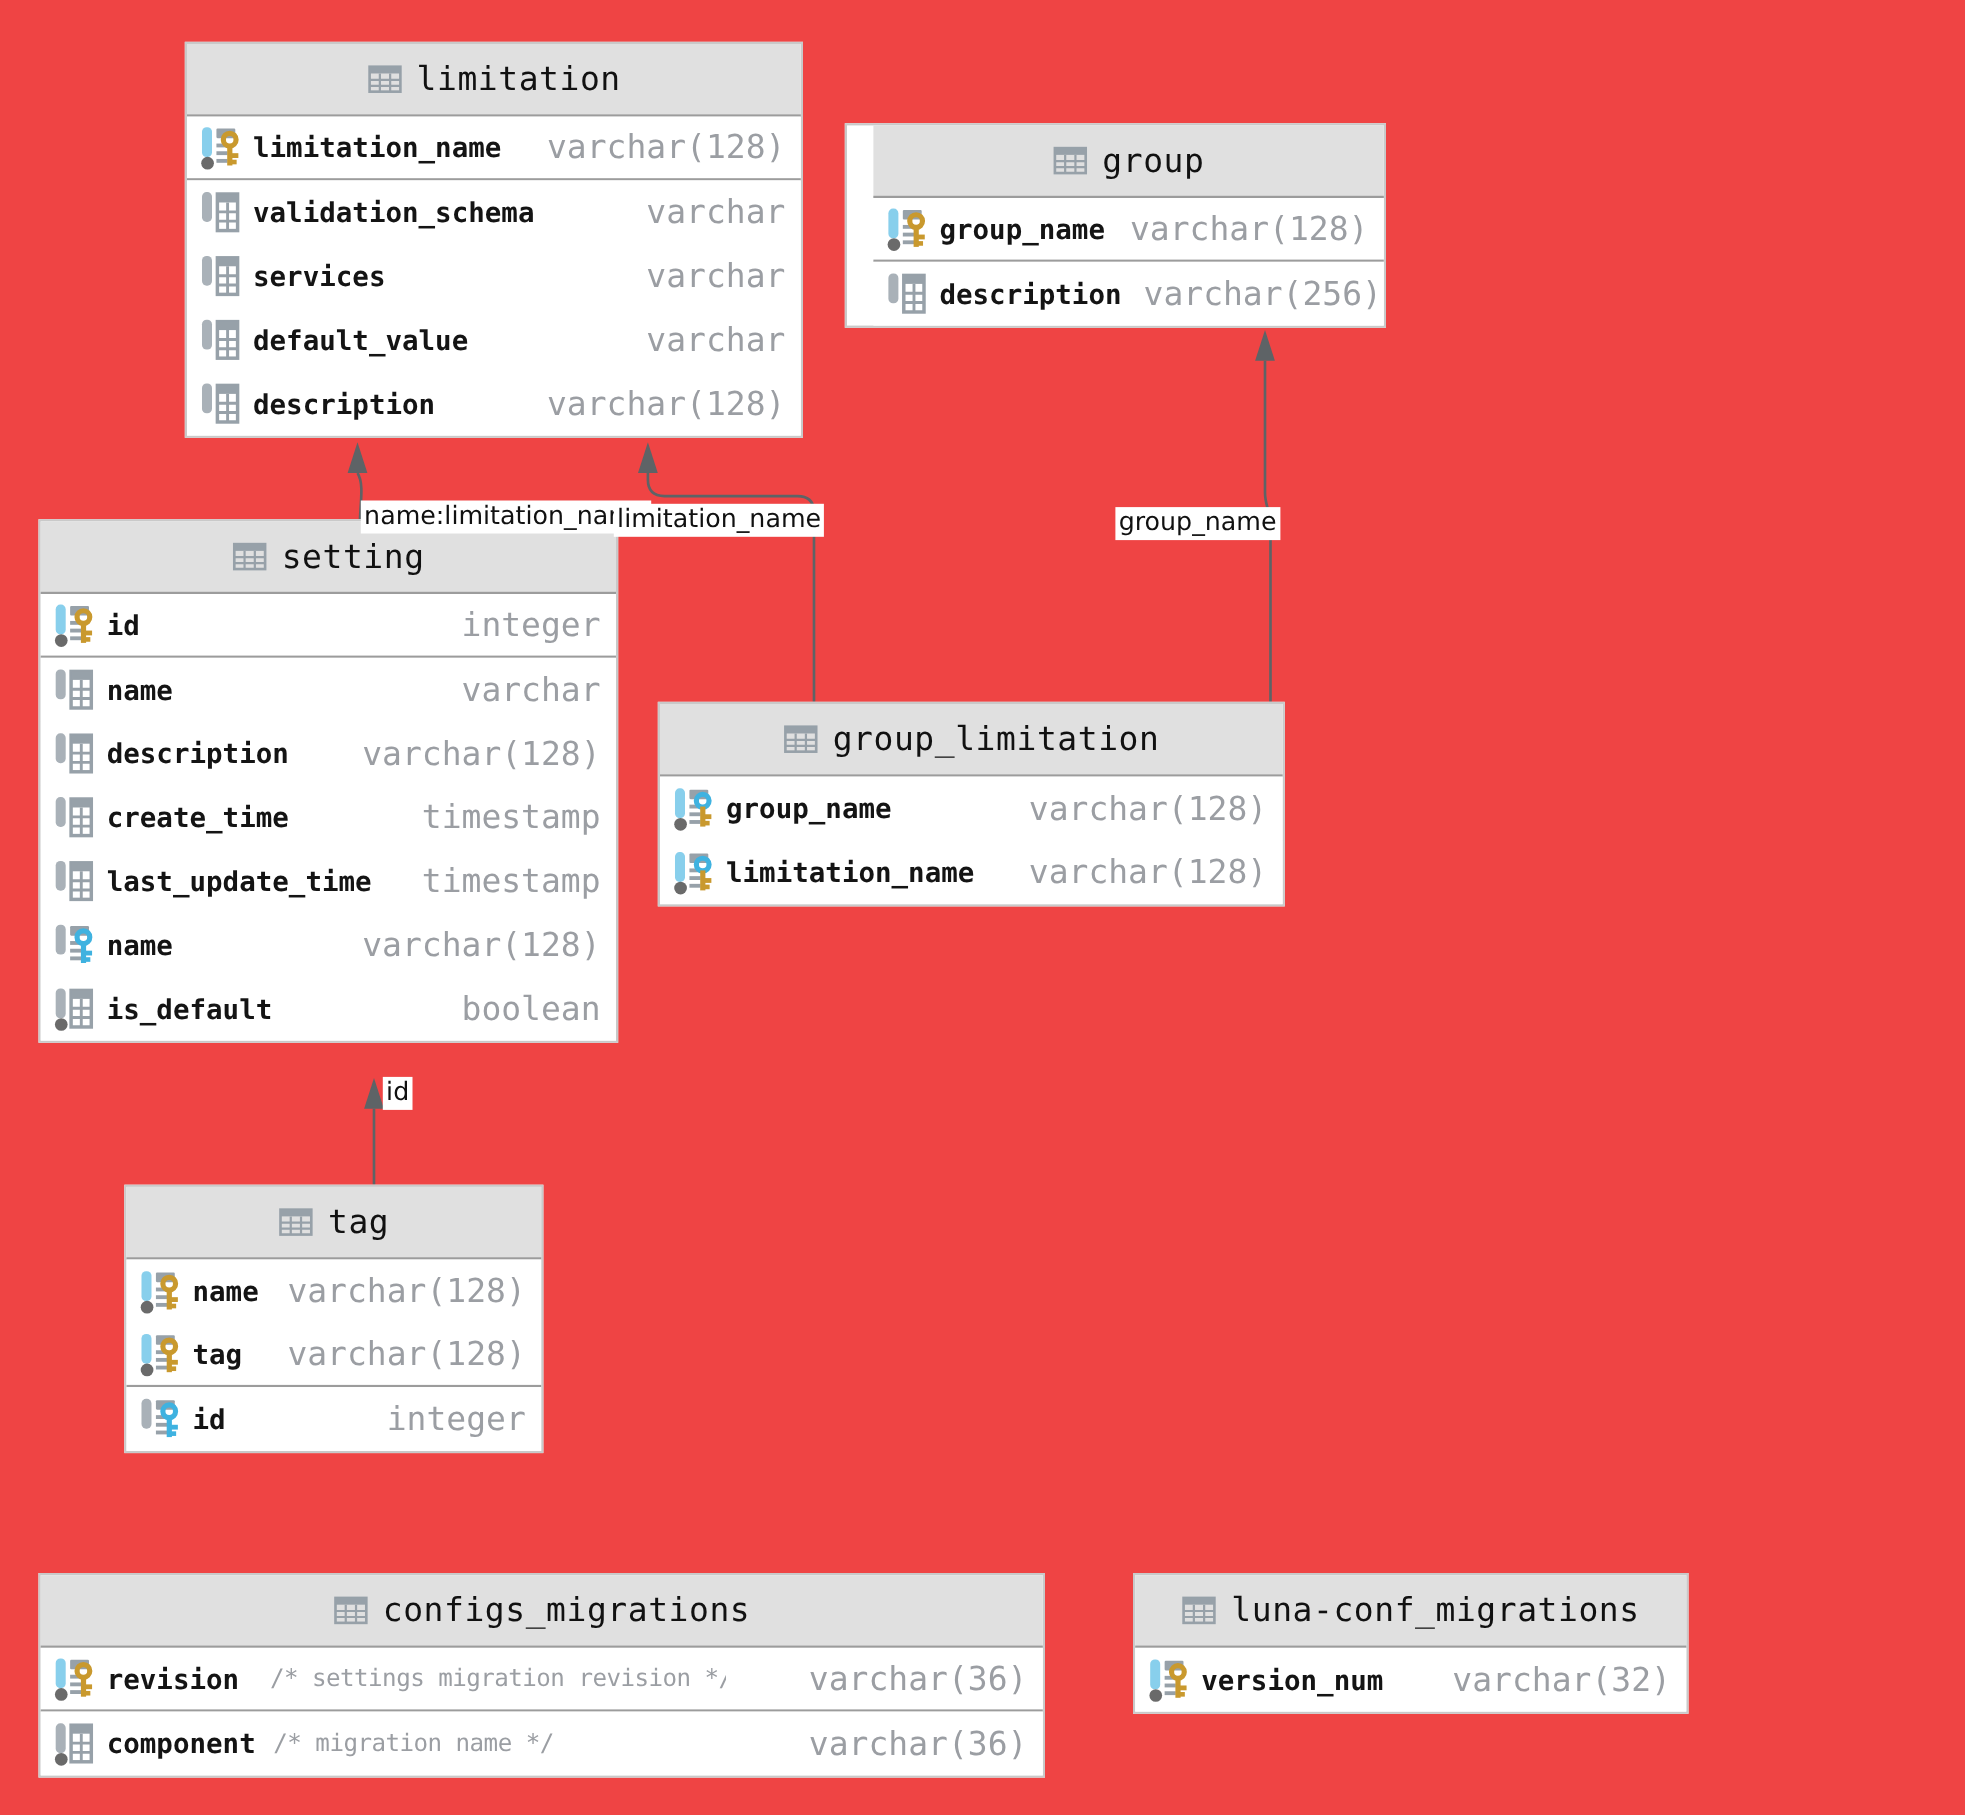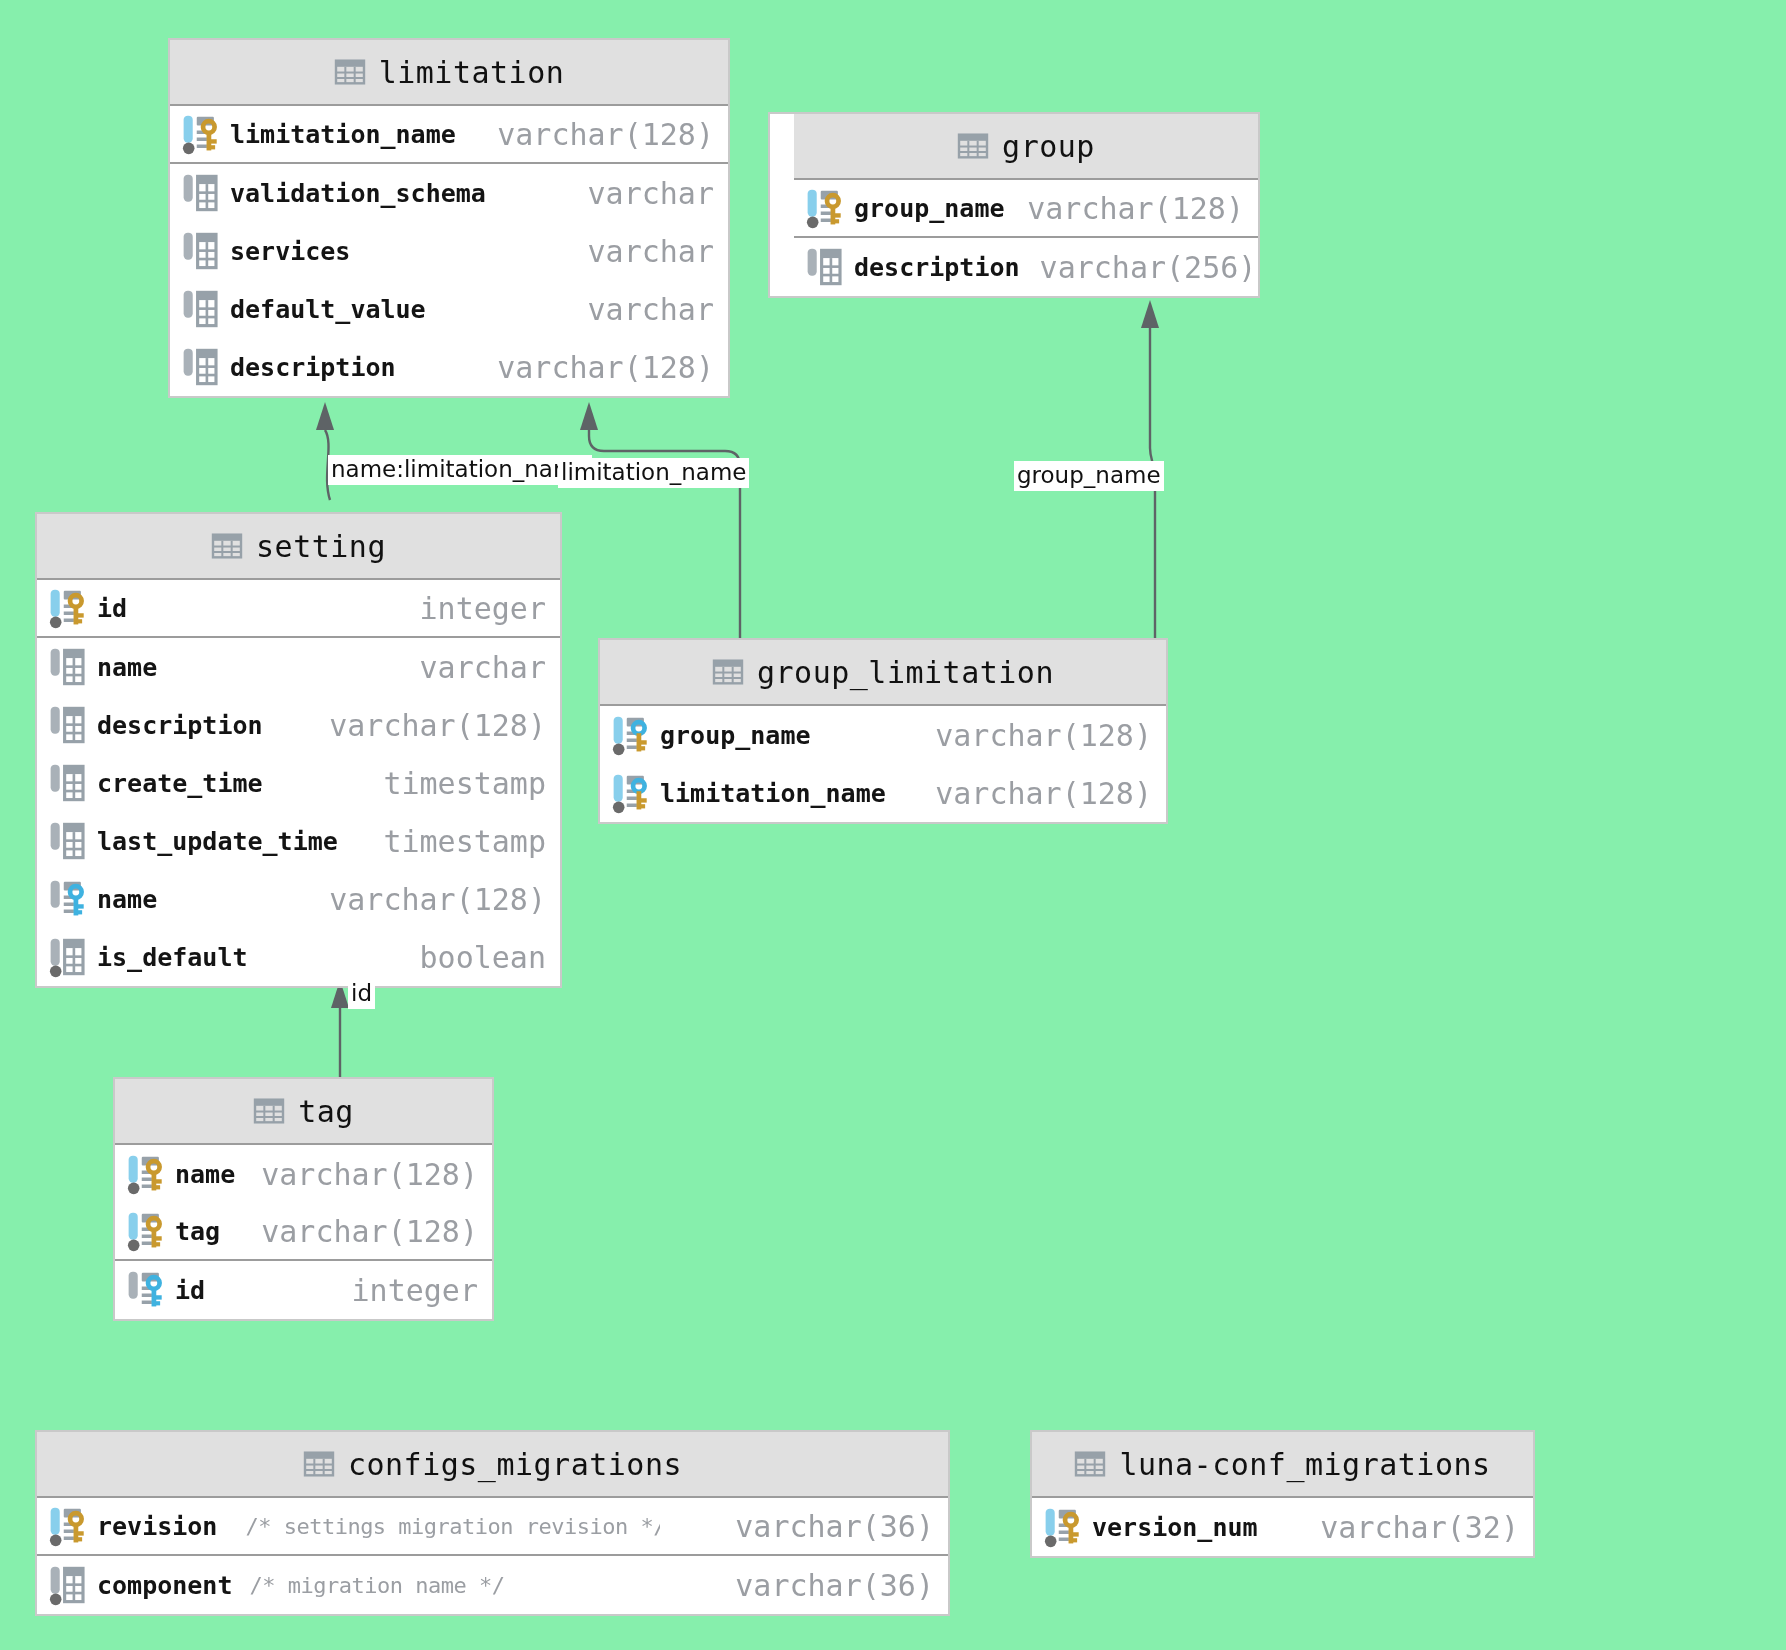--- a/index.html
+++ b/index.html
@@ -1,20 +1,19 @@
 <!DOCTYPE html>
 <html><head>
 <meta charset="utf-8">
 <style>
   html,body { margin:0; padding:0; background:#ffffff; }
   #canvas {
     position:relative; width:1786px; height:1650px; overflow:hidden;
-    background:#86efac;
+    background:#ef4444;
     font-family:"DejaVu Sans Mono", monospace;
-    text-align:right;
   }
   #edge-layer { position:absolute; left:0; top:0; z-index:0; }
   .db-table {
     position:absolute; background:#ffffff;
     border:2px solid #c9c9c9; box-sizing:border-box; z-index:1;
   }
   .thead {
     height:64px; background:#e0e0e0; border-bottom:2px solid #9c9c9c;
     display:flex; align-items:center; justify-content:center; gap:13px;
   }
@@ -187,21 +186,21 @@
           <rect x="9.5" y="2.5" width="10.5" height="4.4" fill="#97A1A9"></rect>
           <line x1="14.8" y1="6.9" x2="14.8" y2="21.5" stroke="#97A1A9" stroke-width="1.5"></line>
           <line x1="9.5" y1="11.8" x2="20" y2="11.8" stroke="#97A1A9" stroke-width="1.5"></line>
           <line x1="9.5" y1="16.6" x2="20" y2="16.6" stroke="#97A1A9" stroke-width="1.5"></line>
             </svg>
           </span>
           <span class="cname">description</span>
           <span class="ctype">varchar(256)</span>
         </div>
       </div>
-      <div class="db-table" style="left: 35px; top: 512px; width: 527px;">
+      <div class="db-table" style="left: 35px; top: 472px; width: 527px;">
         <div class="thead">
           <span class="hicon"><svg viewBox="0 0 24 24" width="32" height="32">
     <rect x="1.5" y="3.5" width="21" height="17" fill="none" stroke="#97A1A9" stroke-width="1.8"></rect>
     <rect x="1.5" y="3.5" width="21" height="4.6" fill="#97A1A9"></rect>
     <line x1="8.5" y1="8.1" x2="8.5" y2="20.5" stroke="#97A1A9" stroke-width="1.5"></line>
     <line x1="15.5" y1="8.1" x2="15.5" y2="20.5" stroke="#97A1A9" stroke-width="1.5"></line>
     <line x1="1.5" y1="12.4" x2="22.5" y2="12.4" stroke="#97A1A9" stroke-width="1.5"></line>
     <line x1="1.5" y1="16.5" x2="22.5" y2="16.5" stroke="#97A1A9" stroke-width="1.5"></line>
   </svg></span>
           <span class="ttitle">setting</span>

